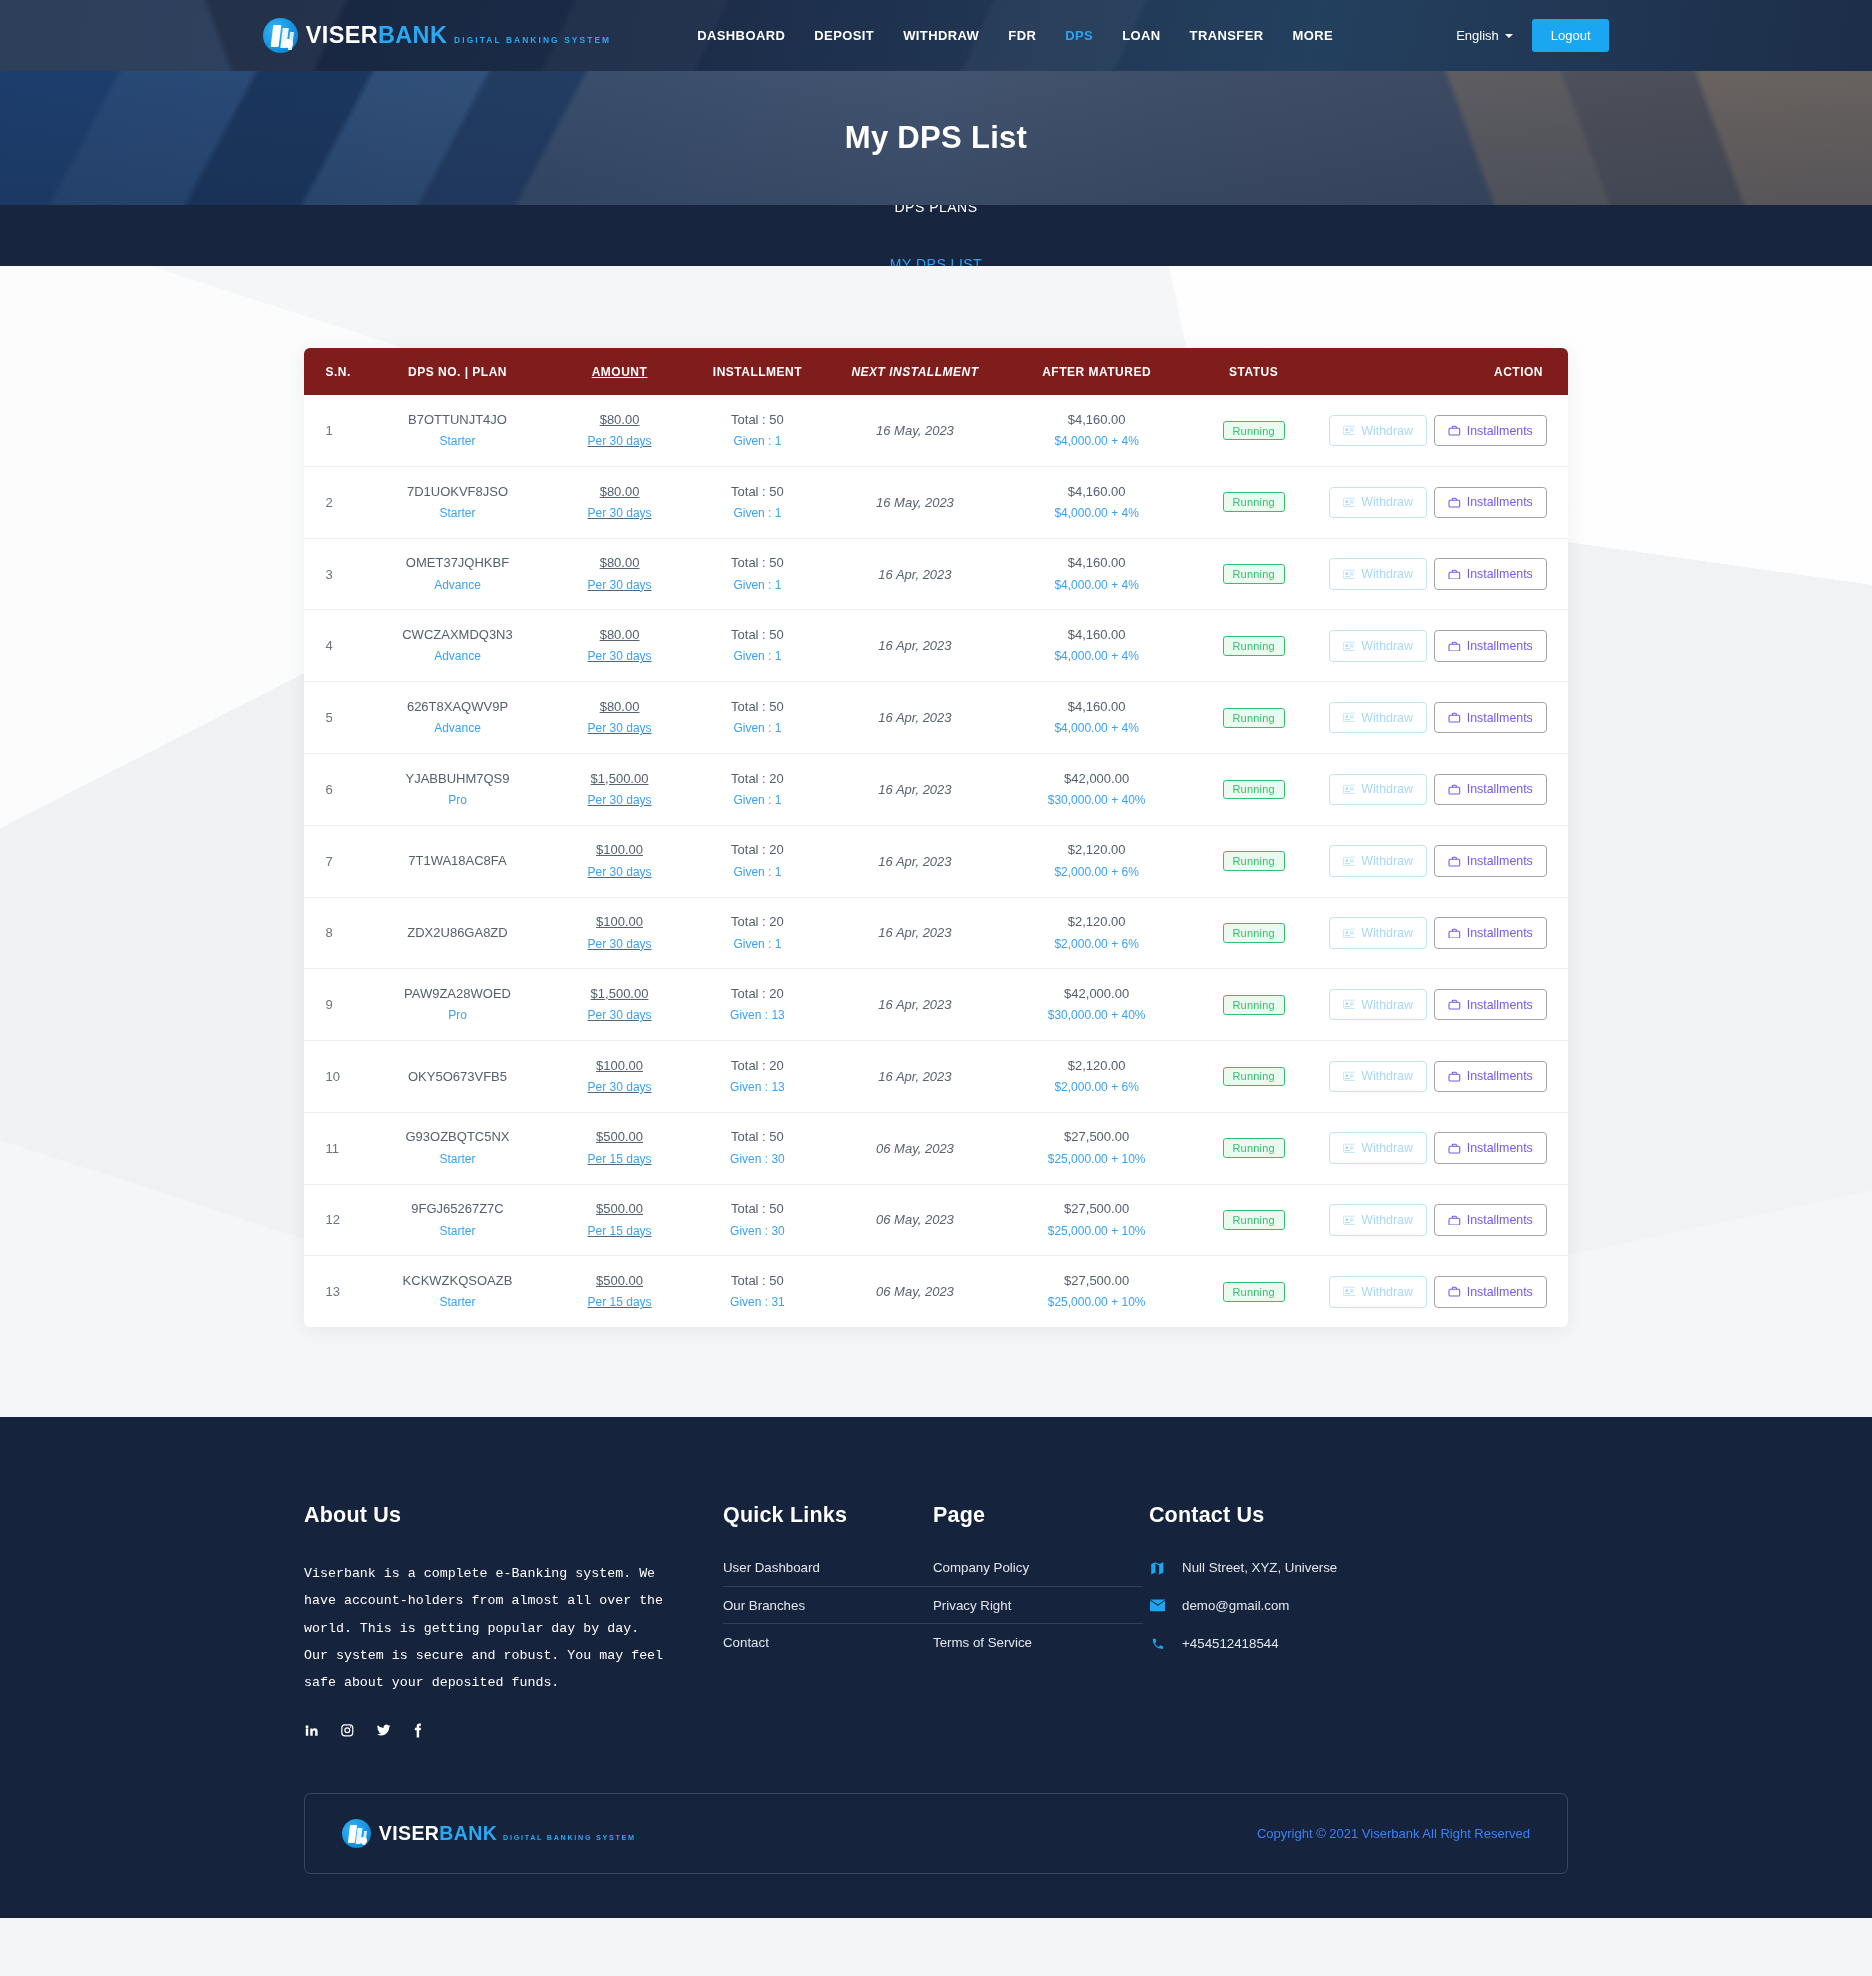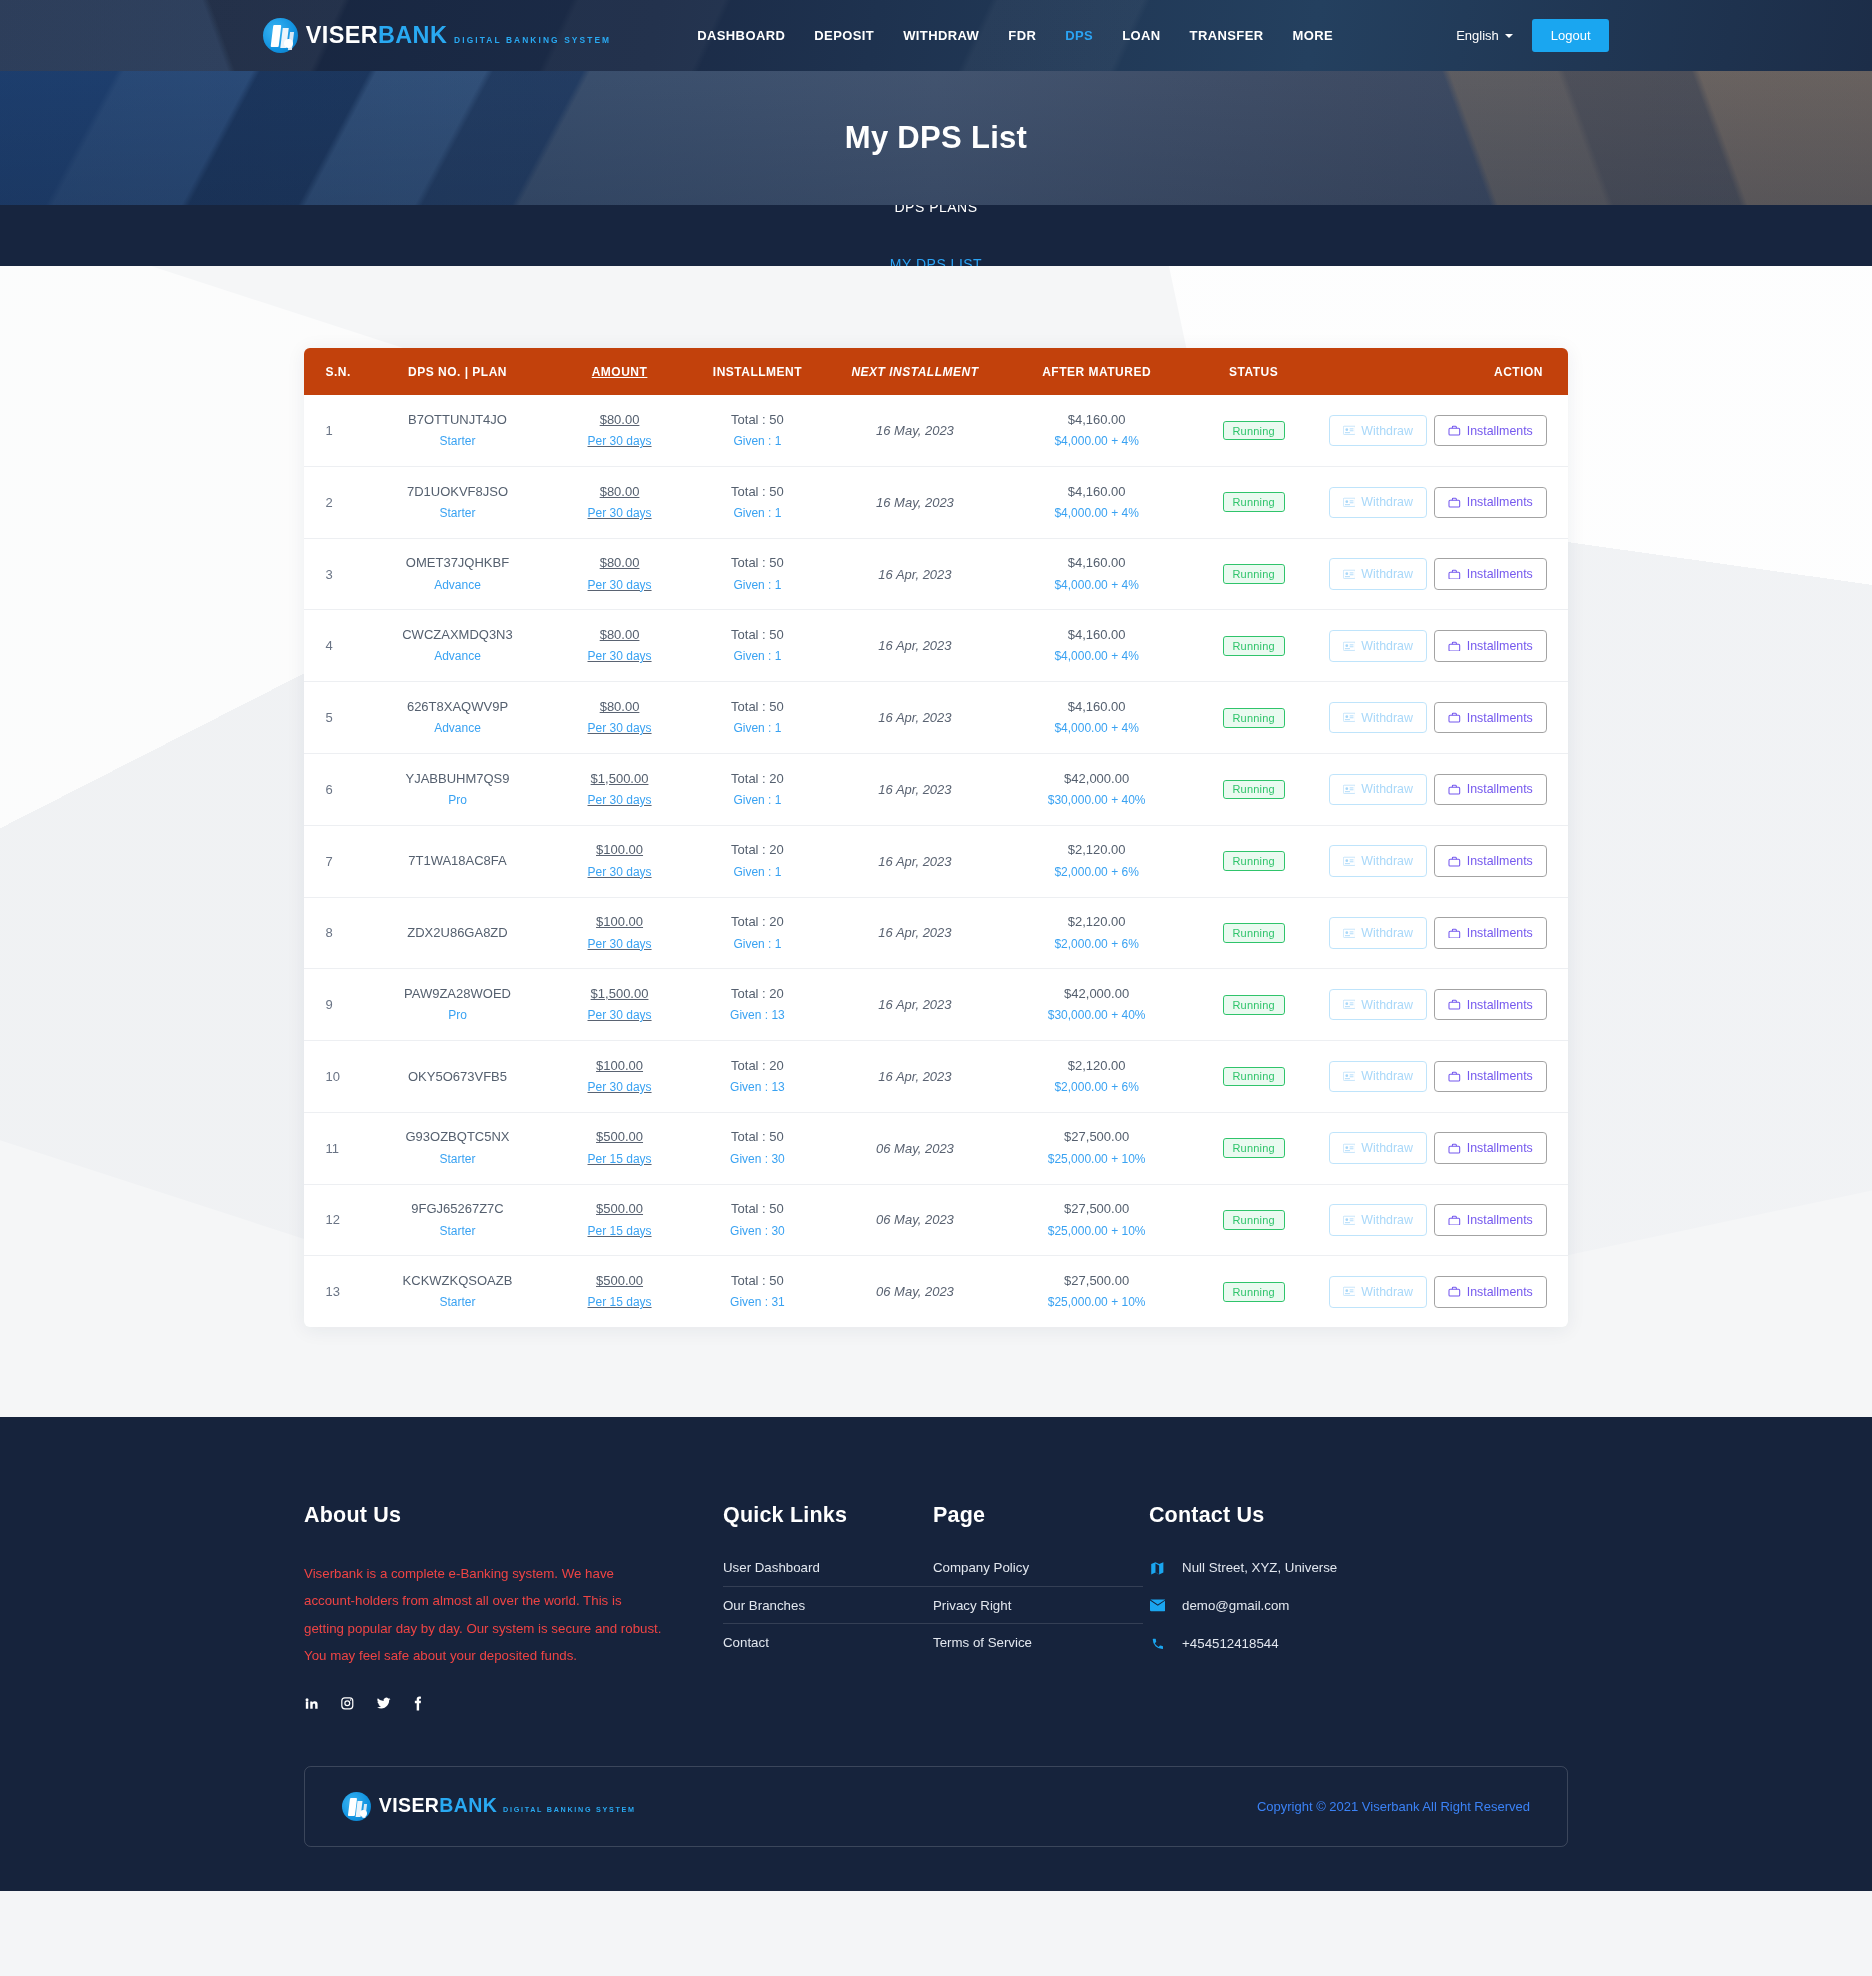--- a/index.html
+++ b/index.html
@@ -137,21 +137,21 @@
   }
   .container { position: relative; z-index: 3; width: 1264px; margin: 0 auto; }
 
   .table-card {
     background: #ffffff;
     border-radius: 5.9px;
     box-shadow: 0 2.9px 19.5px rgba(30,45,70,0.07);
     overflow: hidden;
   }
   table { width: 100%; border-collapse: collapse; }
-  thead tr { background: #c2410c; }
+  thead tr { background: #7f1d1d; }
   thead th {
     color: #ffffff; font-size: 12px; font-weight: 700;
     letter-spacing: 0.5px; text-transform: uppercase;
     padding: 16.6px 9.8px; font-stretch: condensed; white-space: nowrap;
   }
   tbody td {
     padding: 14.6px 9.8px; text-align: center;
     border-bottom: 1px solid #edeff2;
     font-size: 13px; color: #5a6372; vertical-align: middle;
   }
@@ -197,21 +197,21 @@
   .footer { background: #16233c; padding: 70px 0 0; position: relative; }
   .f-inner { width: 1264px; margin: 16px auto; display: flex; gap: 0; }
   .f-col-about { width: 419px; padding-right: 59px; }
   .f-col-quick { width: 210px; }
   .f-col-page  { width: 210px; }
   .f-col-contact { flex: 1; padding-left: 5.9px; }
   .f-title {
     color: #fff; font-size: 21.5px; font-weight: 700;
     margin-bottom: 32px; font-stretch: condensed; letter-spacing: 0.2px;
   }
-  .f-about-text { color: #ef4444; font-size: 13.3px; line-height: 2.05; }
+  .f-about-text { color: #ffffff; font-size: 13.3px; line-height: 2.05; font-family: Liberation Mono, monospace; }
   .f-socials { display: flex; gap: 21.5px; margin-top: 27px; }
   .f-socials a { color: #fff; font-size: 14.6px; text-decoration: none; display: inline-flex; }
   .f-list { list-style: none; }
   .f-list li { border-bottom: 1px solid rgba(255,255,255,0.13); }
   .f-list li:last-child { border-bottom: none; }
   .f-list a {
     display: block; color: #e2e7ef; font-size: 13.3px;
     text-decoration: none; padding: 10.7px 0;
   }
   .f-list li:first-child a { padding-top: 0; }

